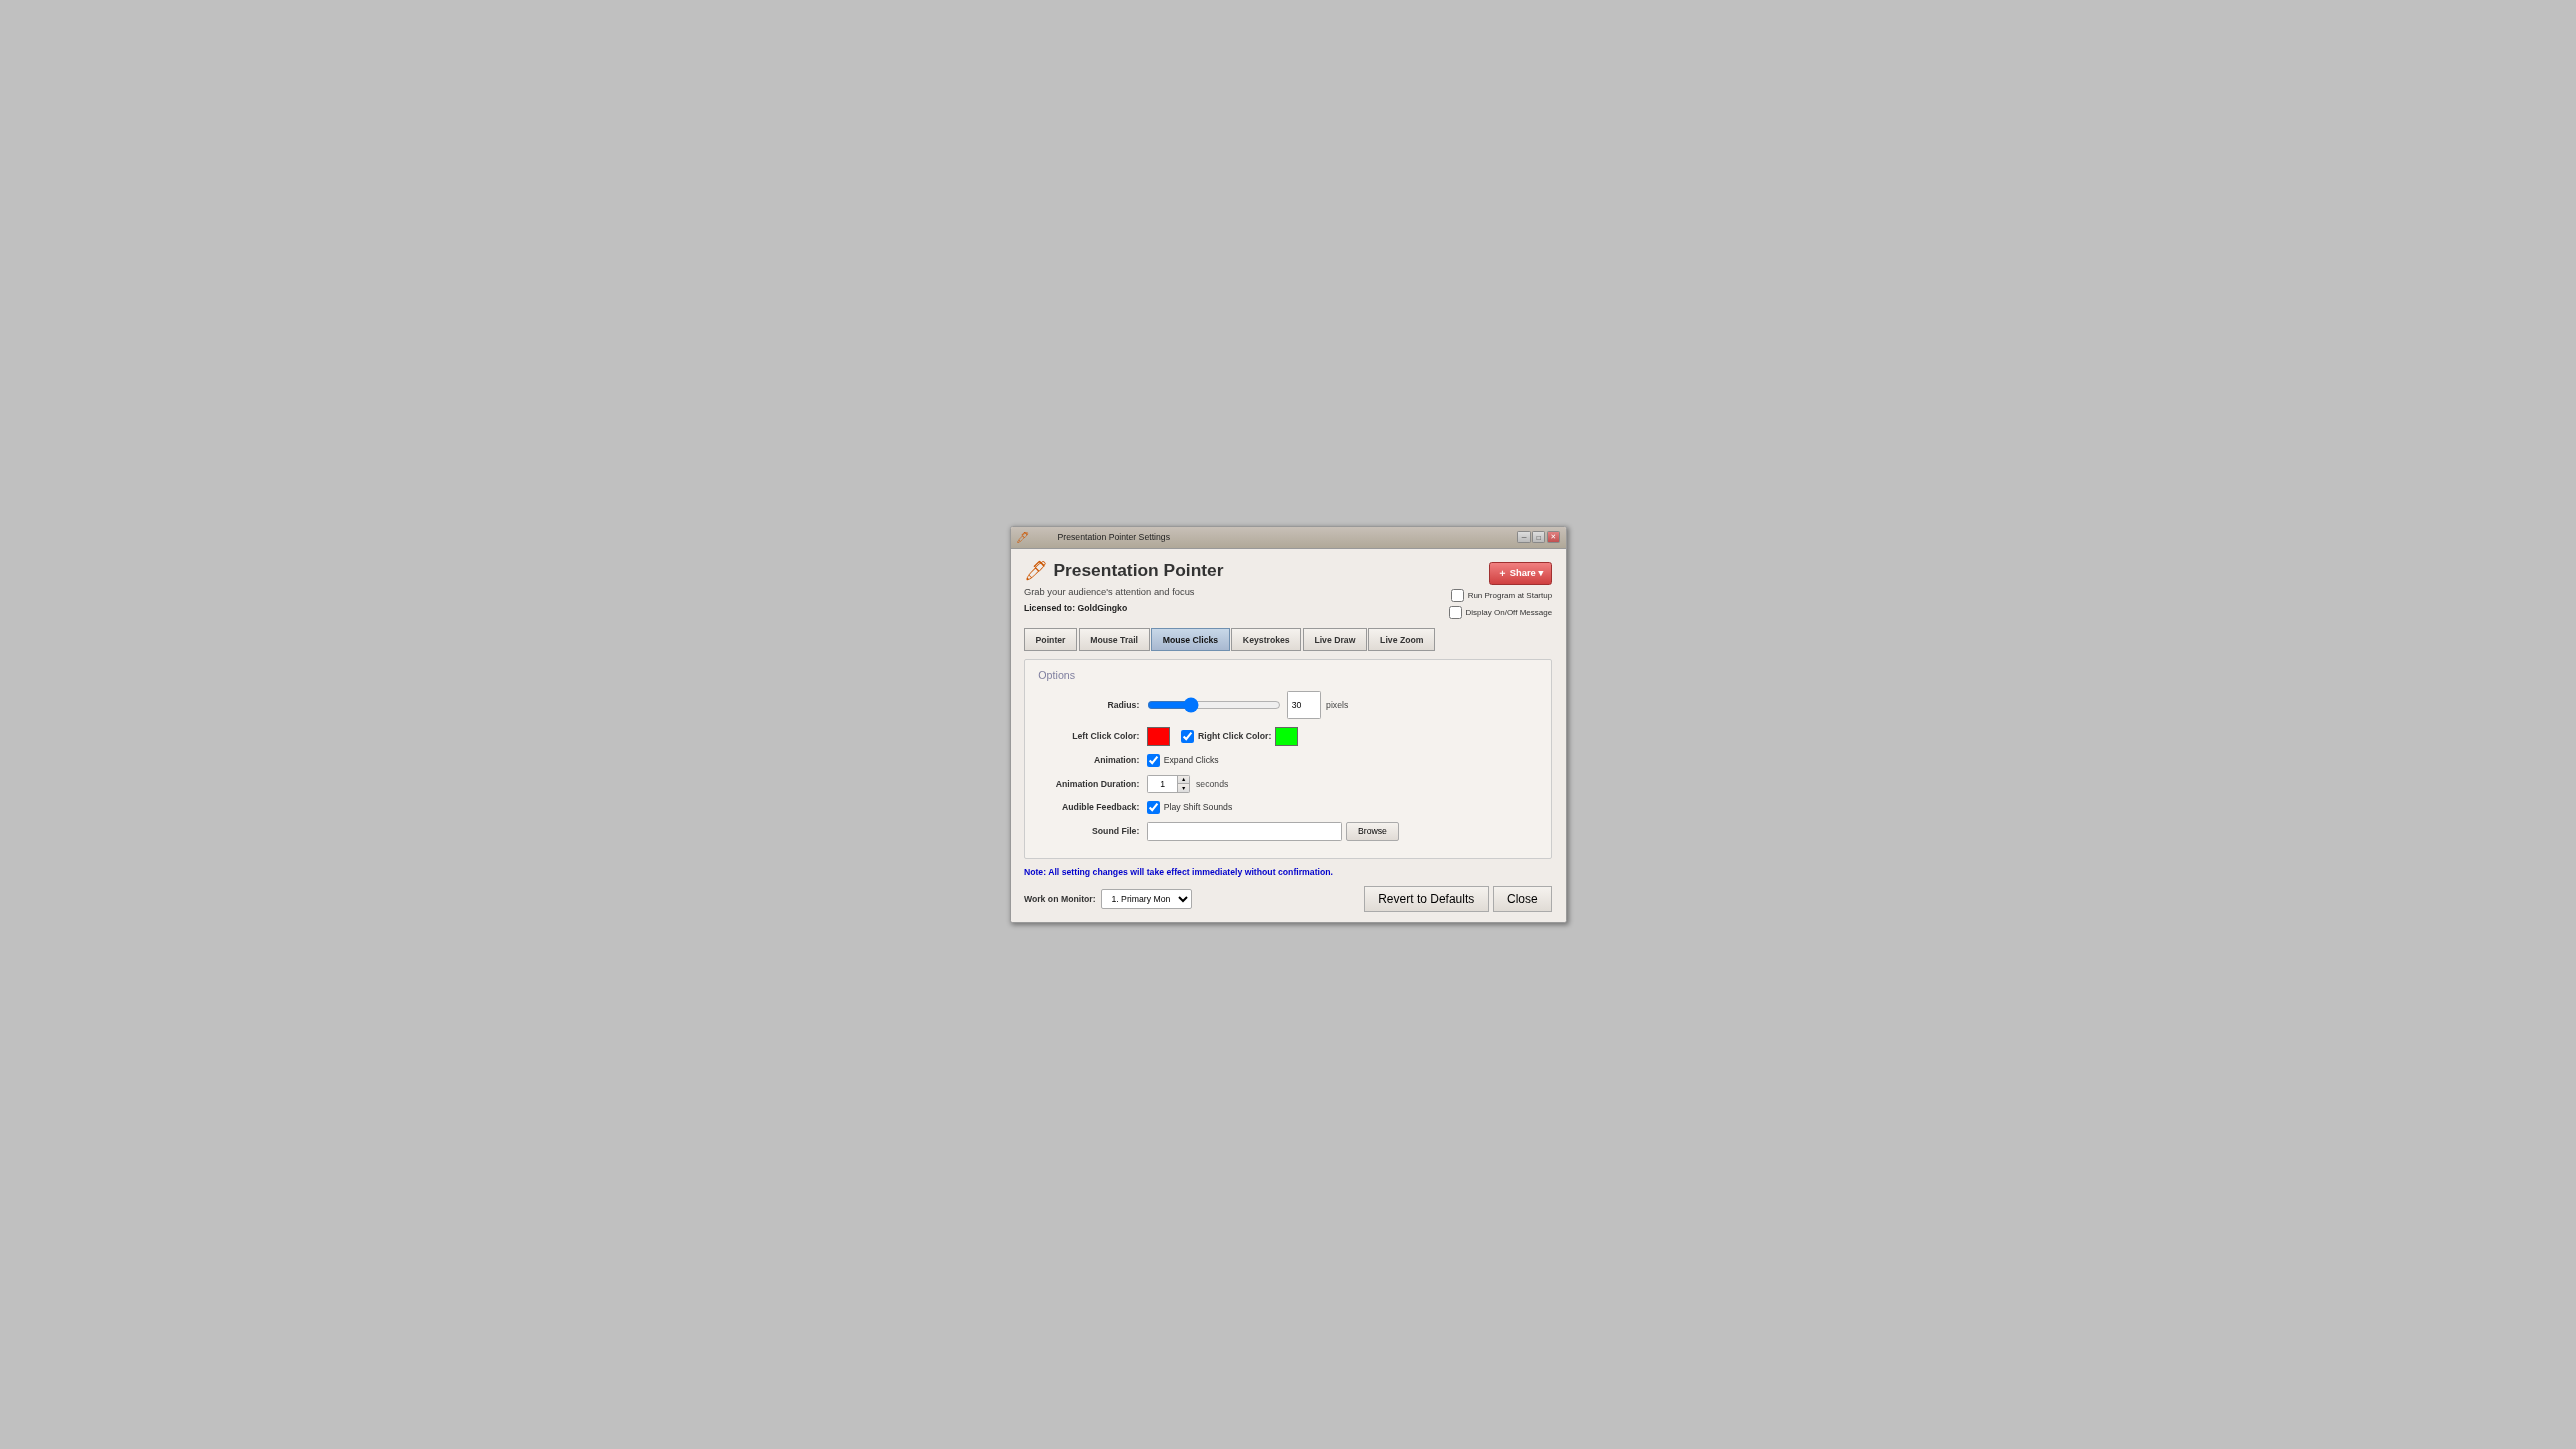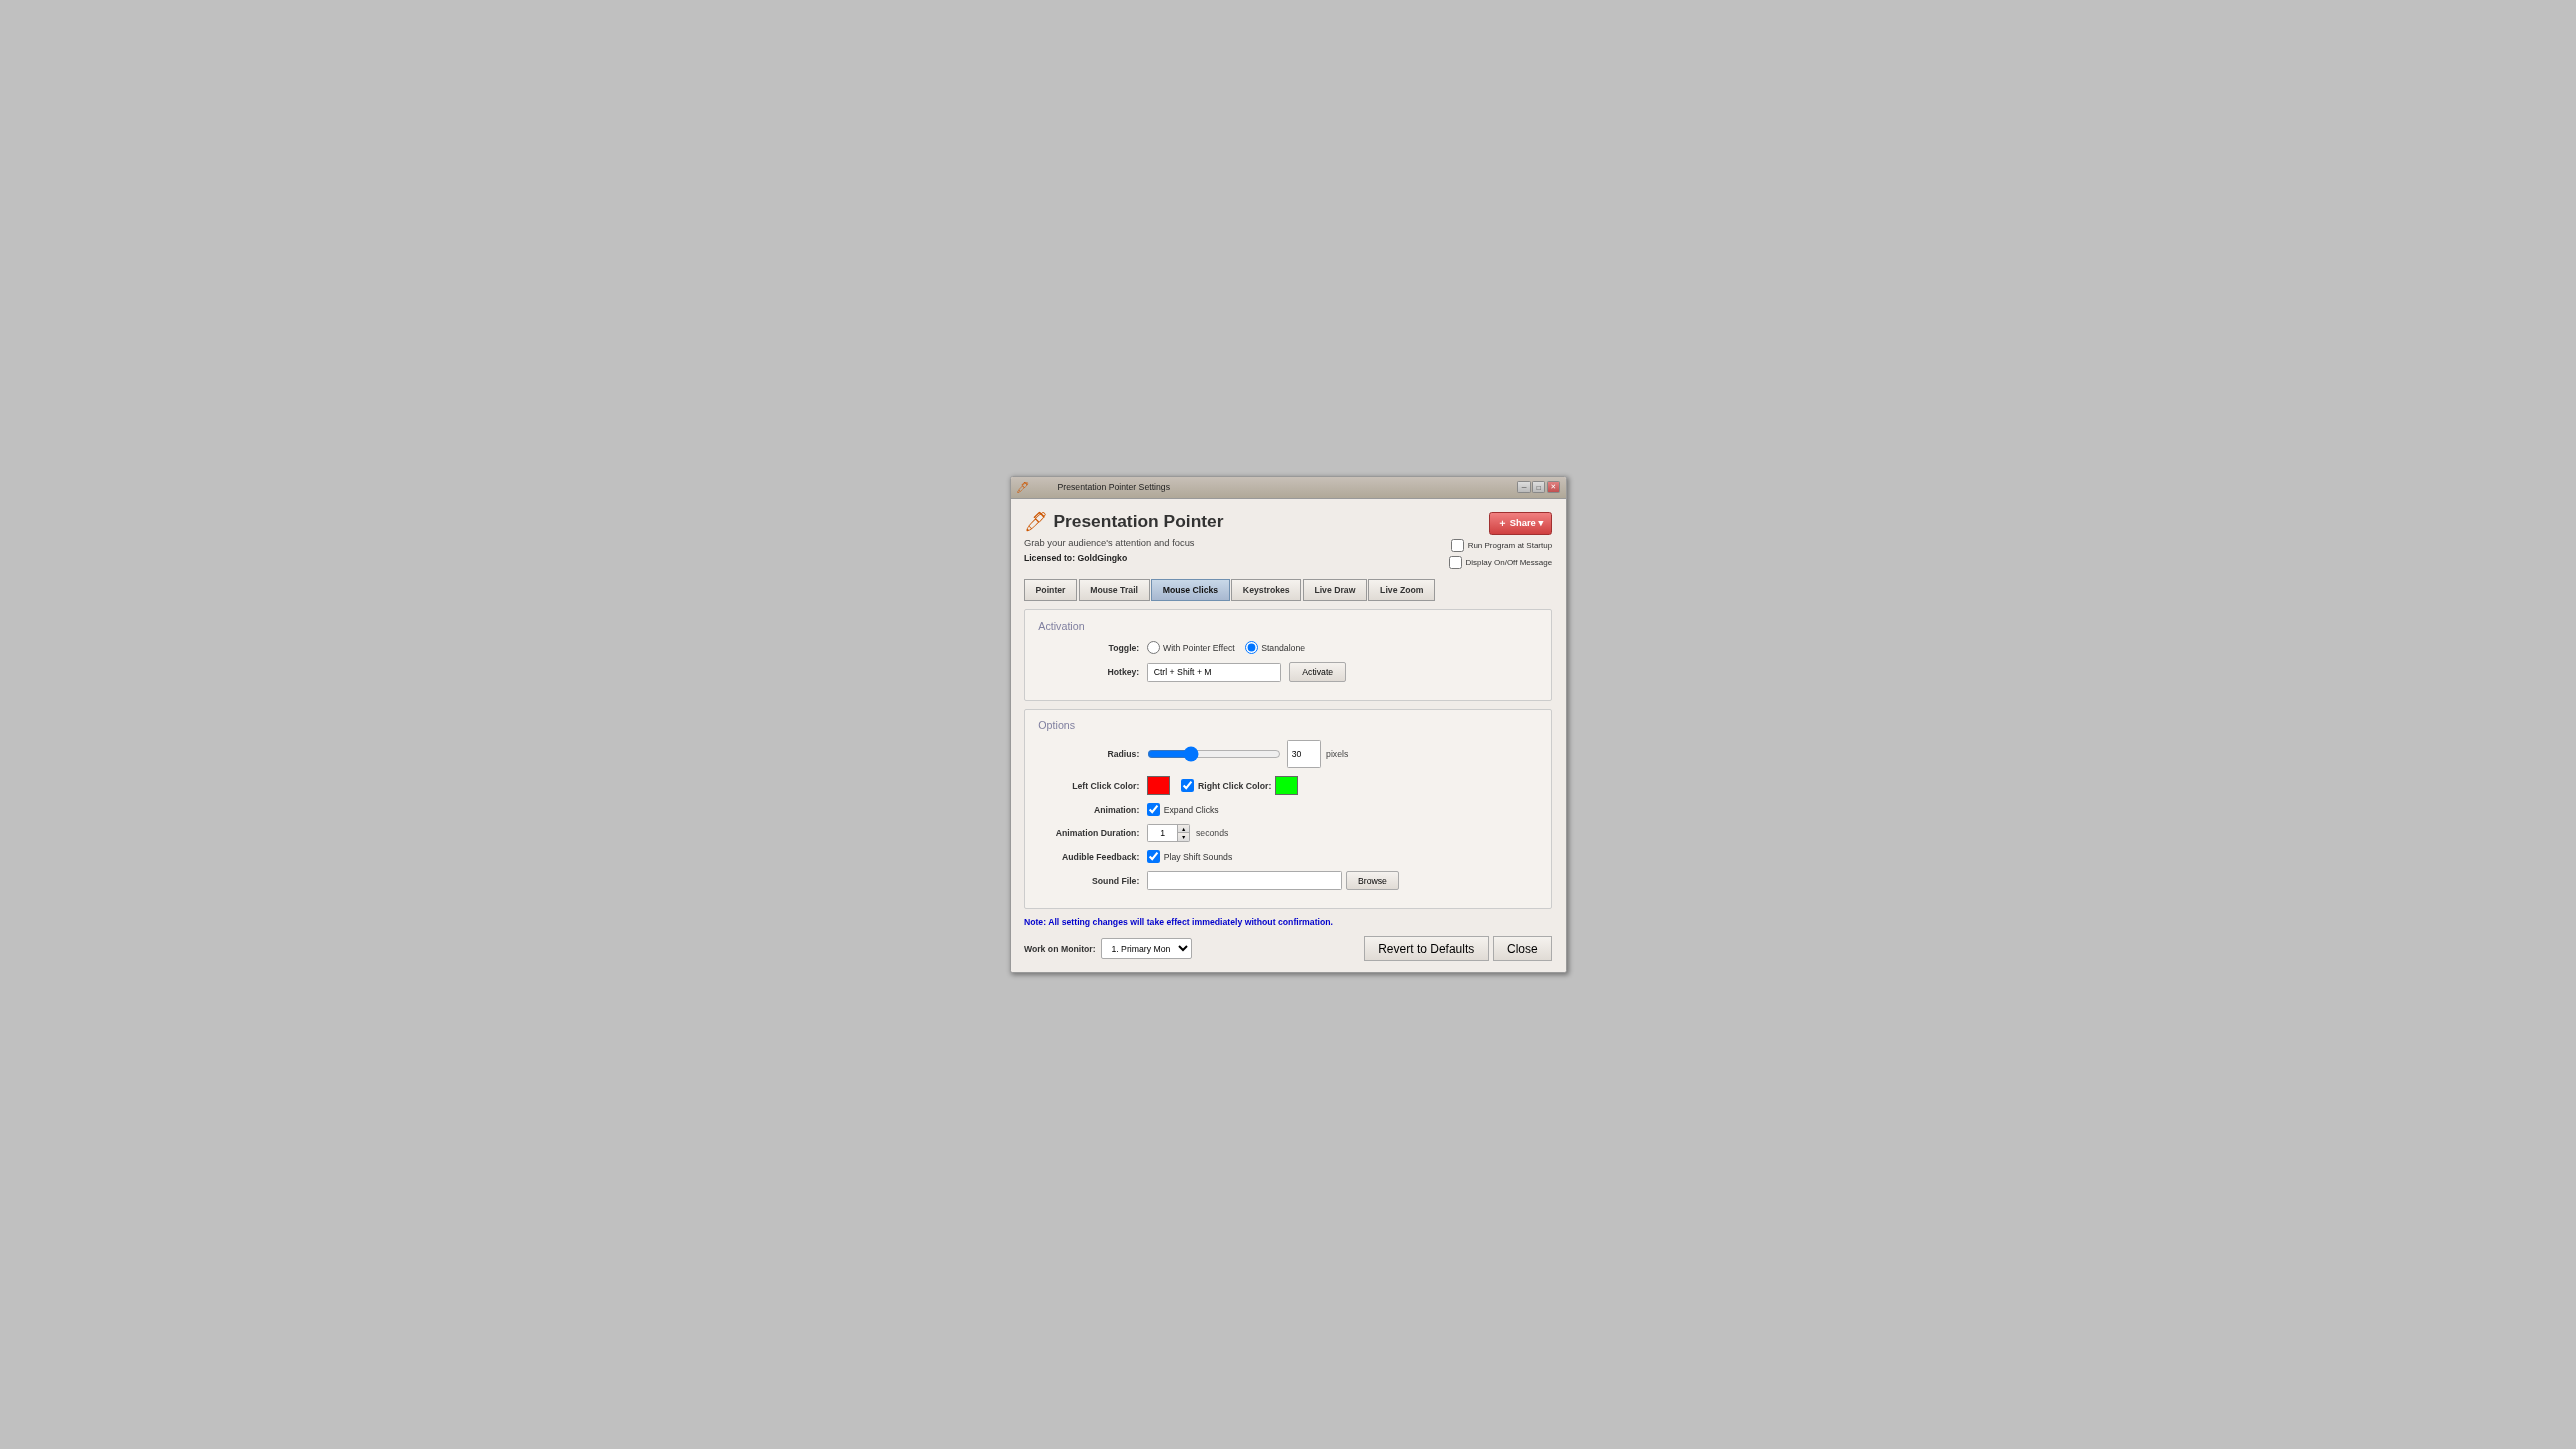--- a/index.html
+++ b/index.html
@@ -450,43 +450,20 @@
 
     <div class="tabs-row">
       <button class="tab">Pointer</button>
       <button class="tab">Mouse Trail</button>
       <button class="tab active">Mouse Clicks</button>
       <button class="tab">Keystrokes</button>
       <button class="tab">Live Draw</button>
       <button class="tab">Live Zoom</button>
     </div>
 
-    <div class="section">
-      <div class="section-title">Activation</div>
-
-      <div class="form-row">
-        <span class="form-label">Toggle:</span>
-        <div class="radio-group">
-          <label class="radio-option">
-            <input type="radio" name="toggle" value="with-pointer" style="">
-            <span>With Pointer Effect</span>
-          </label>
-          <label class="radio-option">
-            <input type="radio" name="toggle" value="standalone" checked="" style="">
-            <span>Standalone</span>
-          </label>
-        </div>
-      </div>
-
-      <div class="form-row">
-        <span class="form-label">Hotkey:</span>
-        <input type="text" class="hotkey-input" value="Ctrl + Shift + M" style="">
-        <button class="activate-btn">Activate</button>
-      </div>
-    </div>
 
     <div class="section">
       <div class="section-title">Options</div>
 
       <div class="form-row">
         <span class="form-label">Radius:</span>
         <div class="slider-container">
           <input type="range" class="slider" min="0" max="100" value="30" style="">
           <input type="number" class="number-input" value="30" style="">
           <span class="unit-label">pixels</span>

